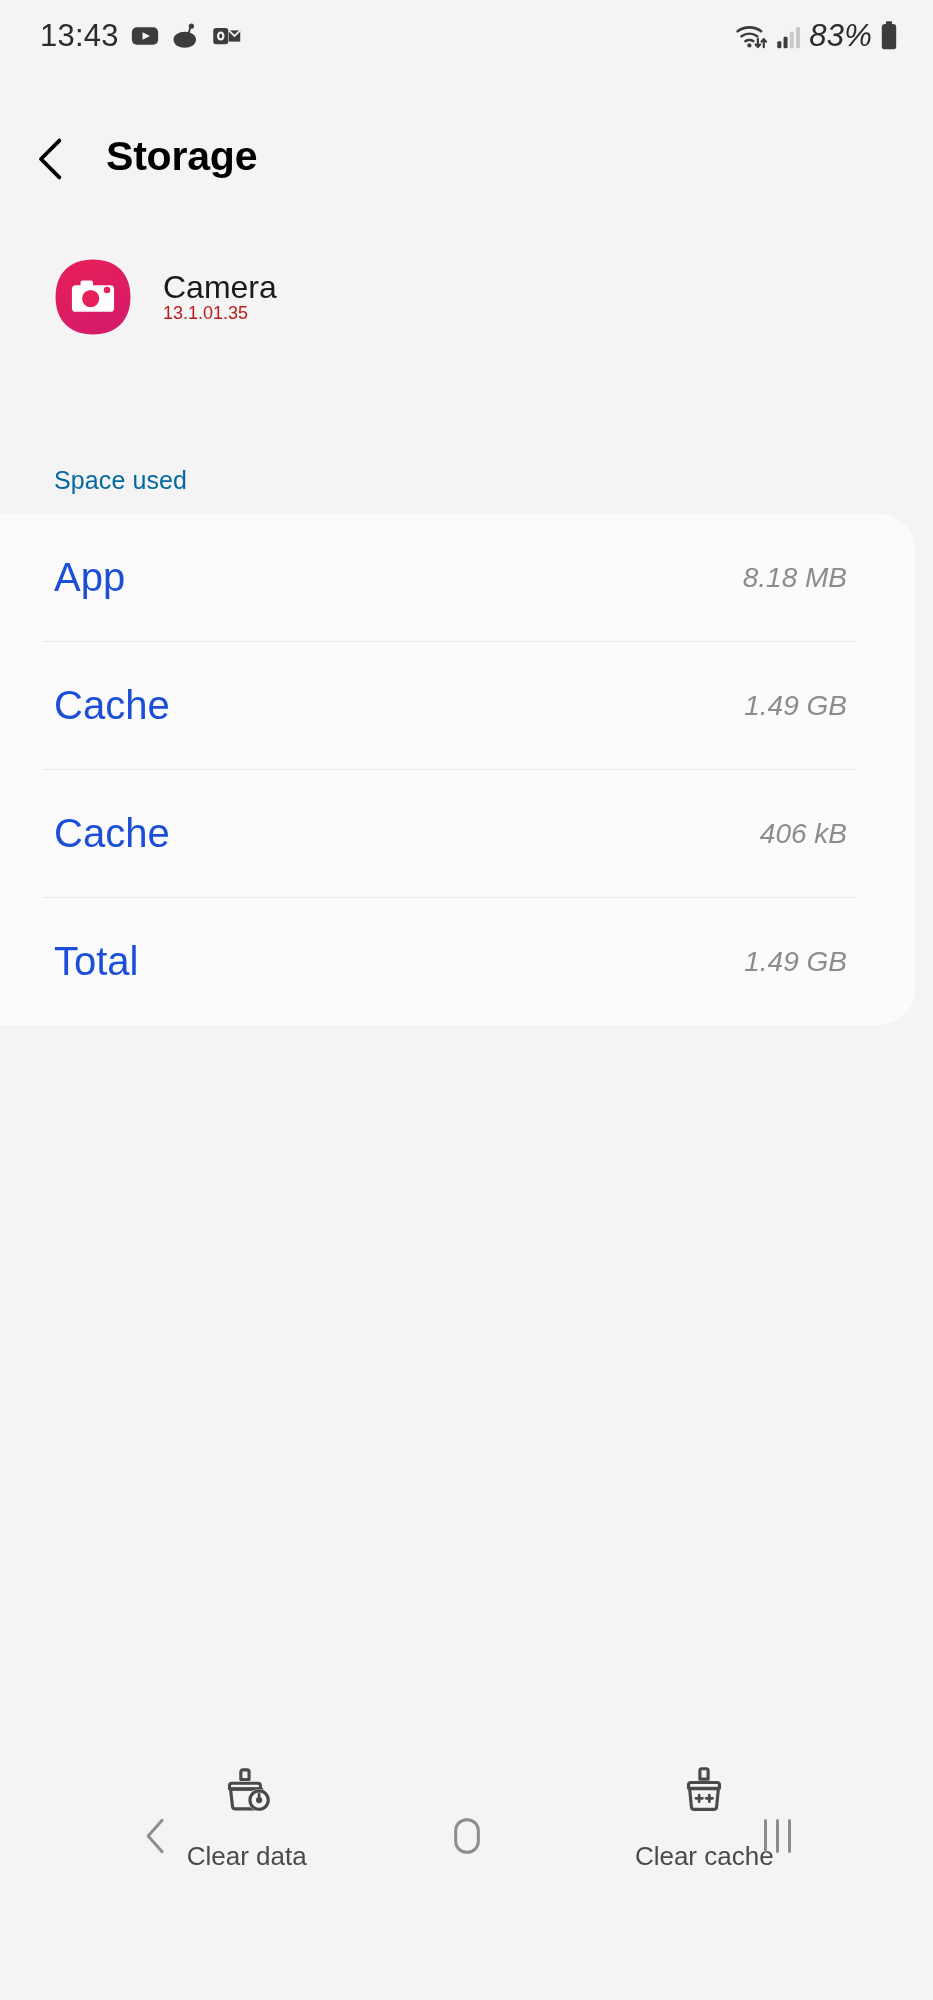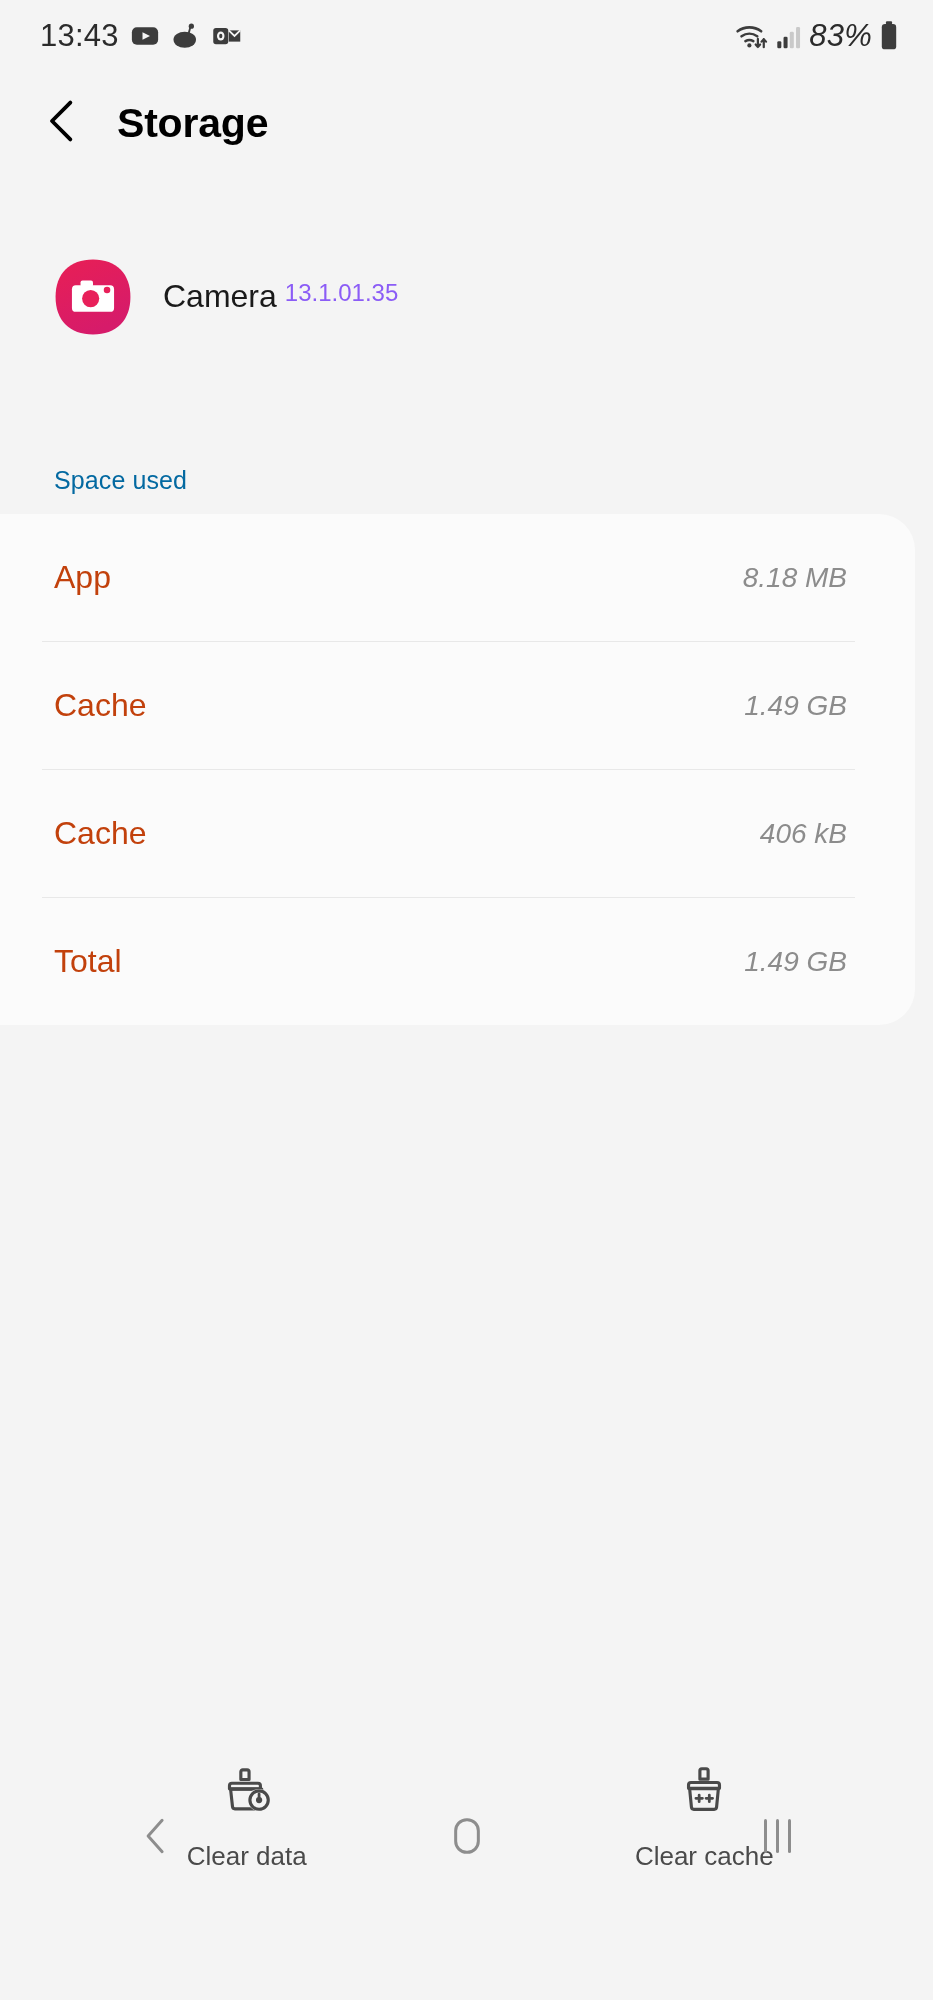--- a/index.html
+++ b/index.html
@@ -20,54 +20,54 @@
   }
   .sb-left { display:flex; align-items:center; gap:11px; }
   .sb-clock { font-size:31px; color:#2b2b2b; letter-spacing:.2px; font-weight:400; }
   .sb-right { display:flex; align-items:center; gap:7px;font-style:italic; }
   .sb-batt-text { font-size:31px; color:#2b2b2b; letter-spacing:.2px; }
   .sb-icon { display:block; }
 
   
   .header {
     position:absolute; top:100px; left:0; width:933px; height:80px;
-    display:flex; align-items:flex-start; padding-left:42px; gap:33px;
+    display:flex; align-items:flex-end; padding-left:31px; gap:33px;
   }
   .back-btn { width:42px; height:42px; display:flex; align-items:center; justify-content:center; cursor:pointer; }
   .page-title { font-size:41px; font-weight:700; color:#000; letter-spacing:-0.2px; }
 
   
   .app-row {
     position:absolute; top:258px; left:0; width:933px;
     display:flex; align-items:center; padding-left:54px; gap:31px;
   }
   .app-icon { width:78px; height:78px; flex:none; }
-  .app-meta { display:flex; flex-direction:row; gap:8px; }
+  .app-meta { display:flex; flex-direction:column; }
   .app-name { font-size:32px; color:#1a1a1a; line-height:1.05; }
-  .app-version { font-size:24px; color:#8b5cf6; line-height:1.05; }
+  .app-version { font-size:18px; color:#b91c1c; line-height:1.05; }
 
   
   .section-label {
     position:absolute; top:466px; left:54px;
     font-size:25px; color:#0369a1; letter-spacing:.1px;
   }
 
   
   .card {
     position:absolute; top:514px; left:-34px; width:949px;
     background:#fbfbfb;
     border-radius:36px;
     overflow:hidden;
   }
   .row {
     position:relative; height:127px;
     display:flex; align-items:center; justify-content:space-between;
     padding:0 68px 0 88px;
   }
-  .row-label { font-size:32px; color:#c2410c; }
+  .row-label { font-size:40px; color:#1d4ed8; }
   .row-value { font-size:28px; color:#8c8c8c;font-style:italic; }
   .divider {
     height:1px; background:#e8e8e8;
     margin-left:76px; margin-right:60px;
   }
 
   
   .actions {
     position:absolute; top:1762px; left:0; width:933px;
     display:flex;

